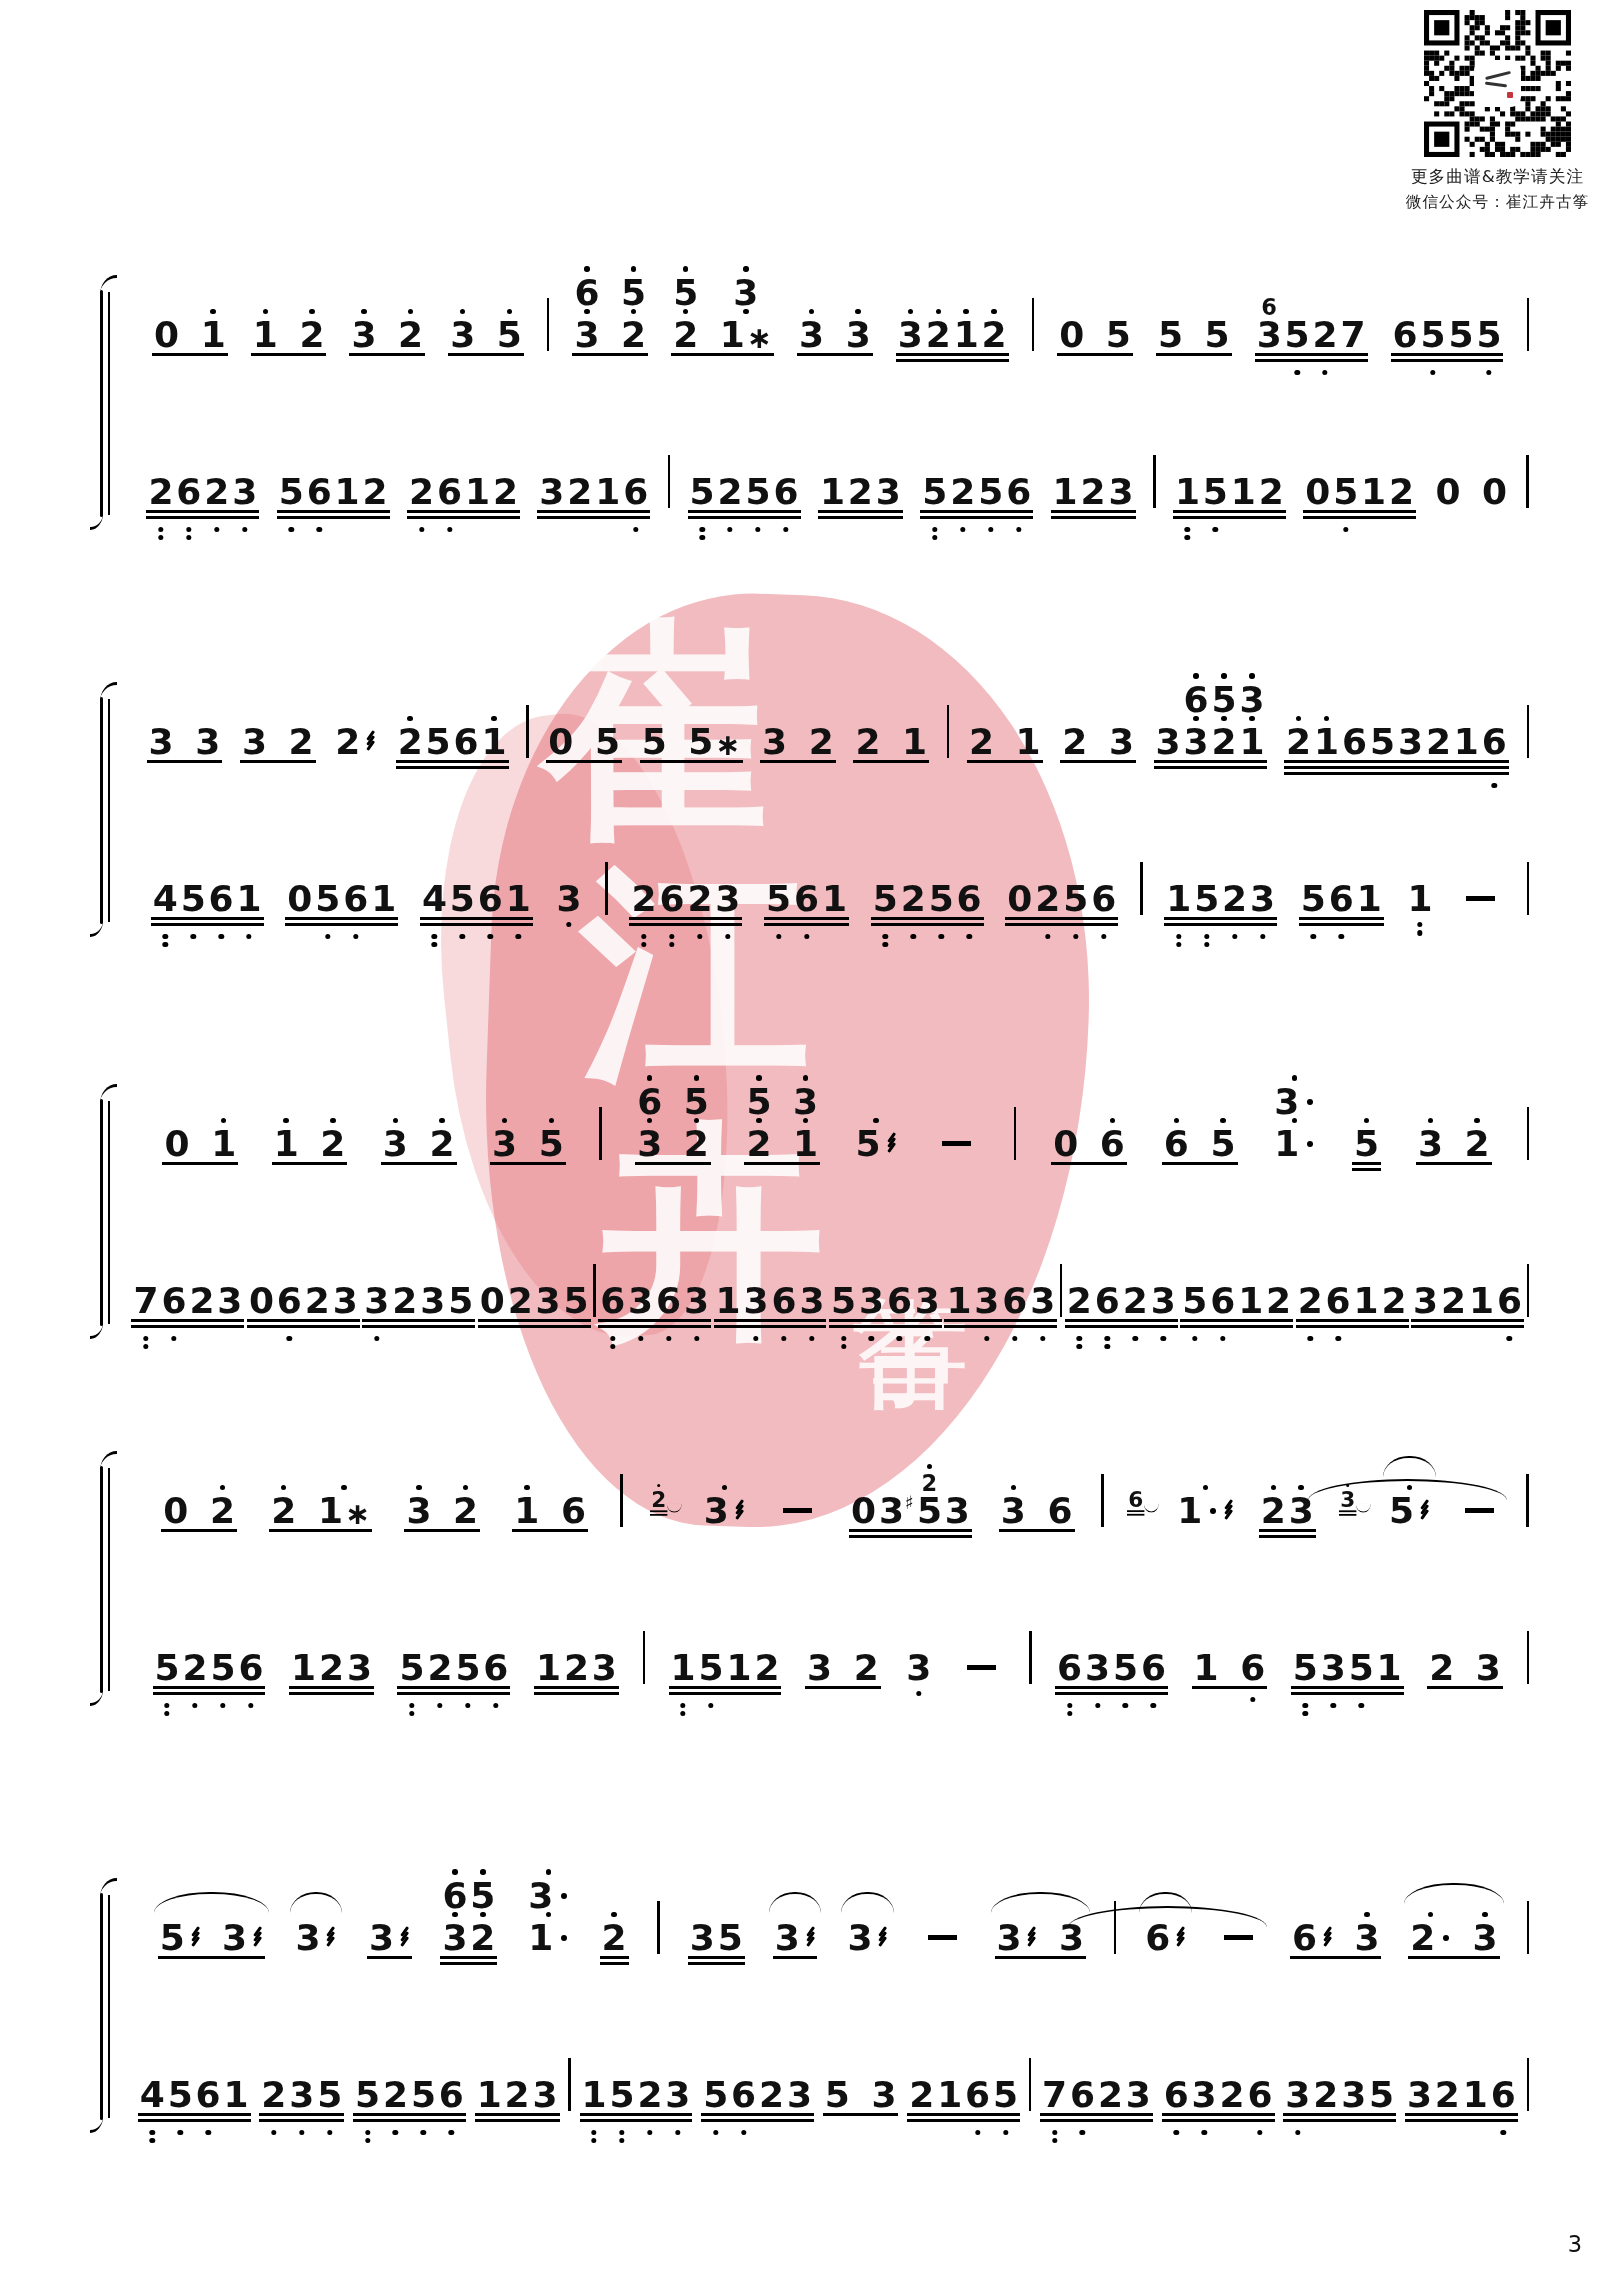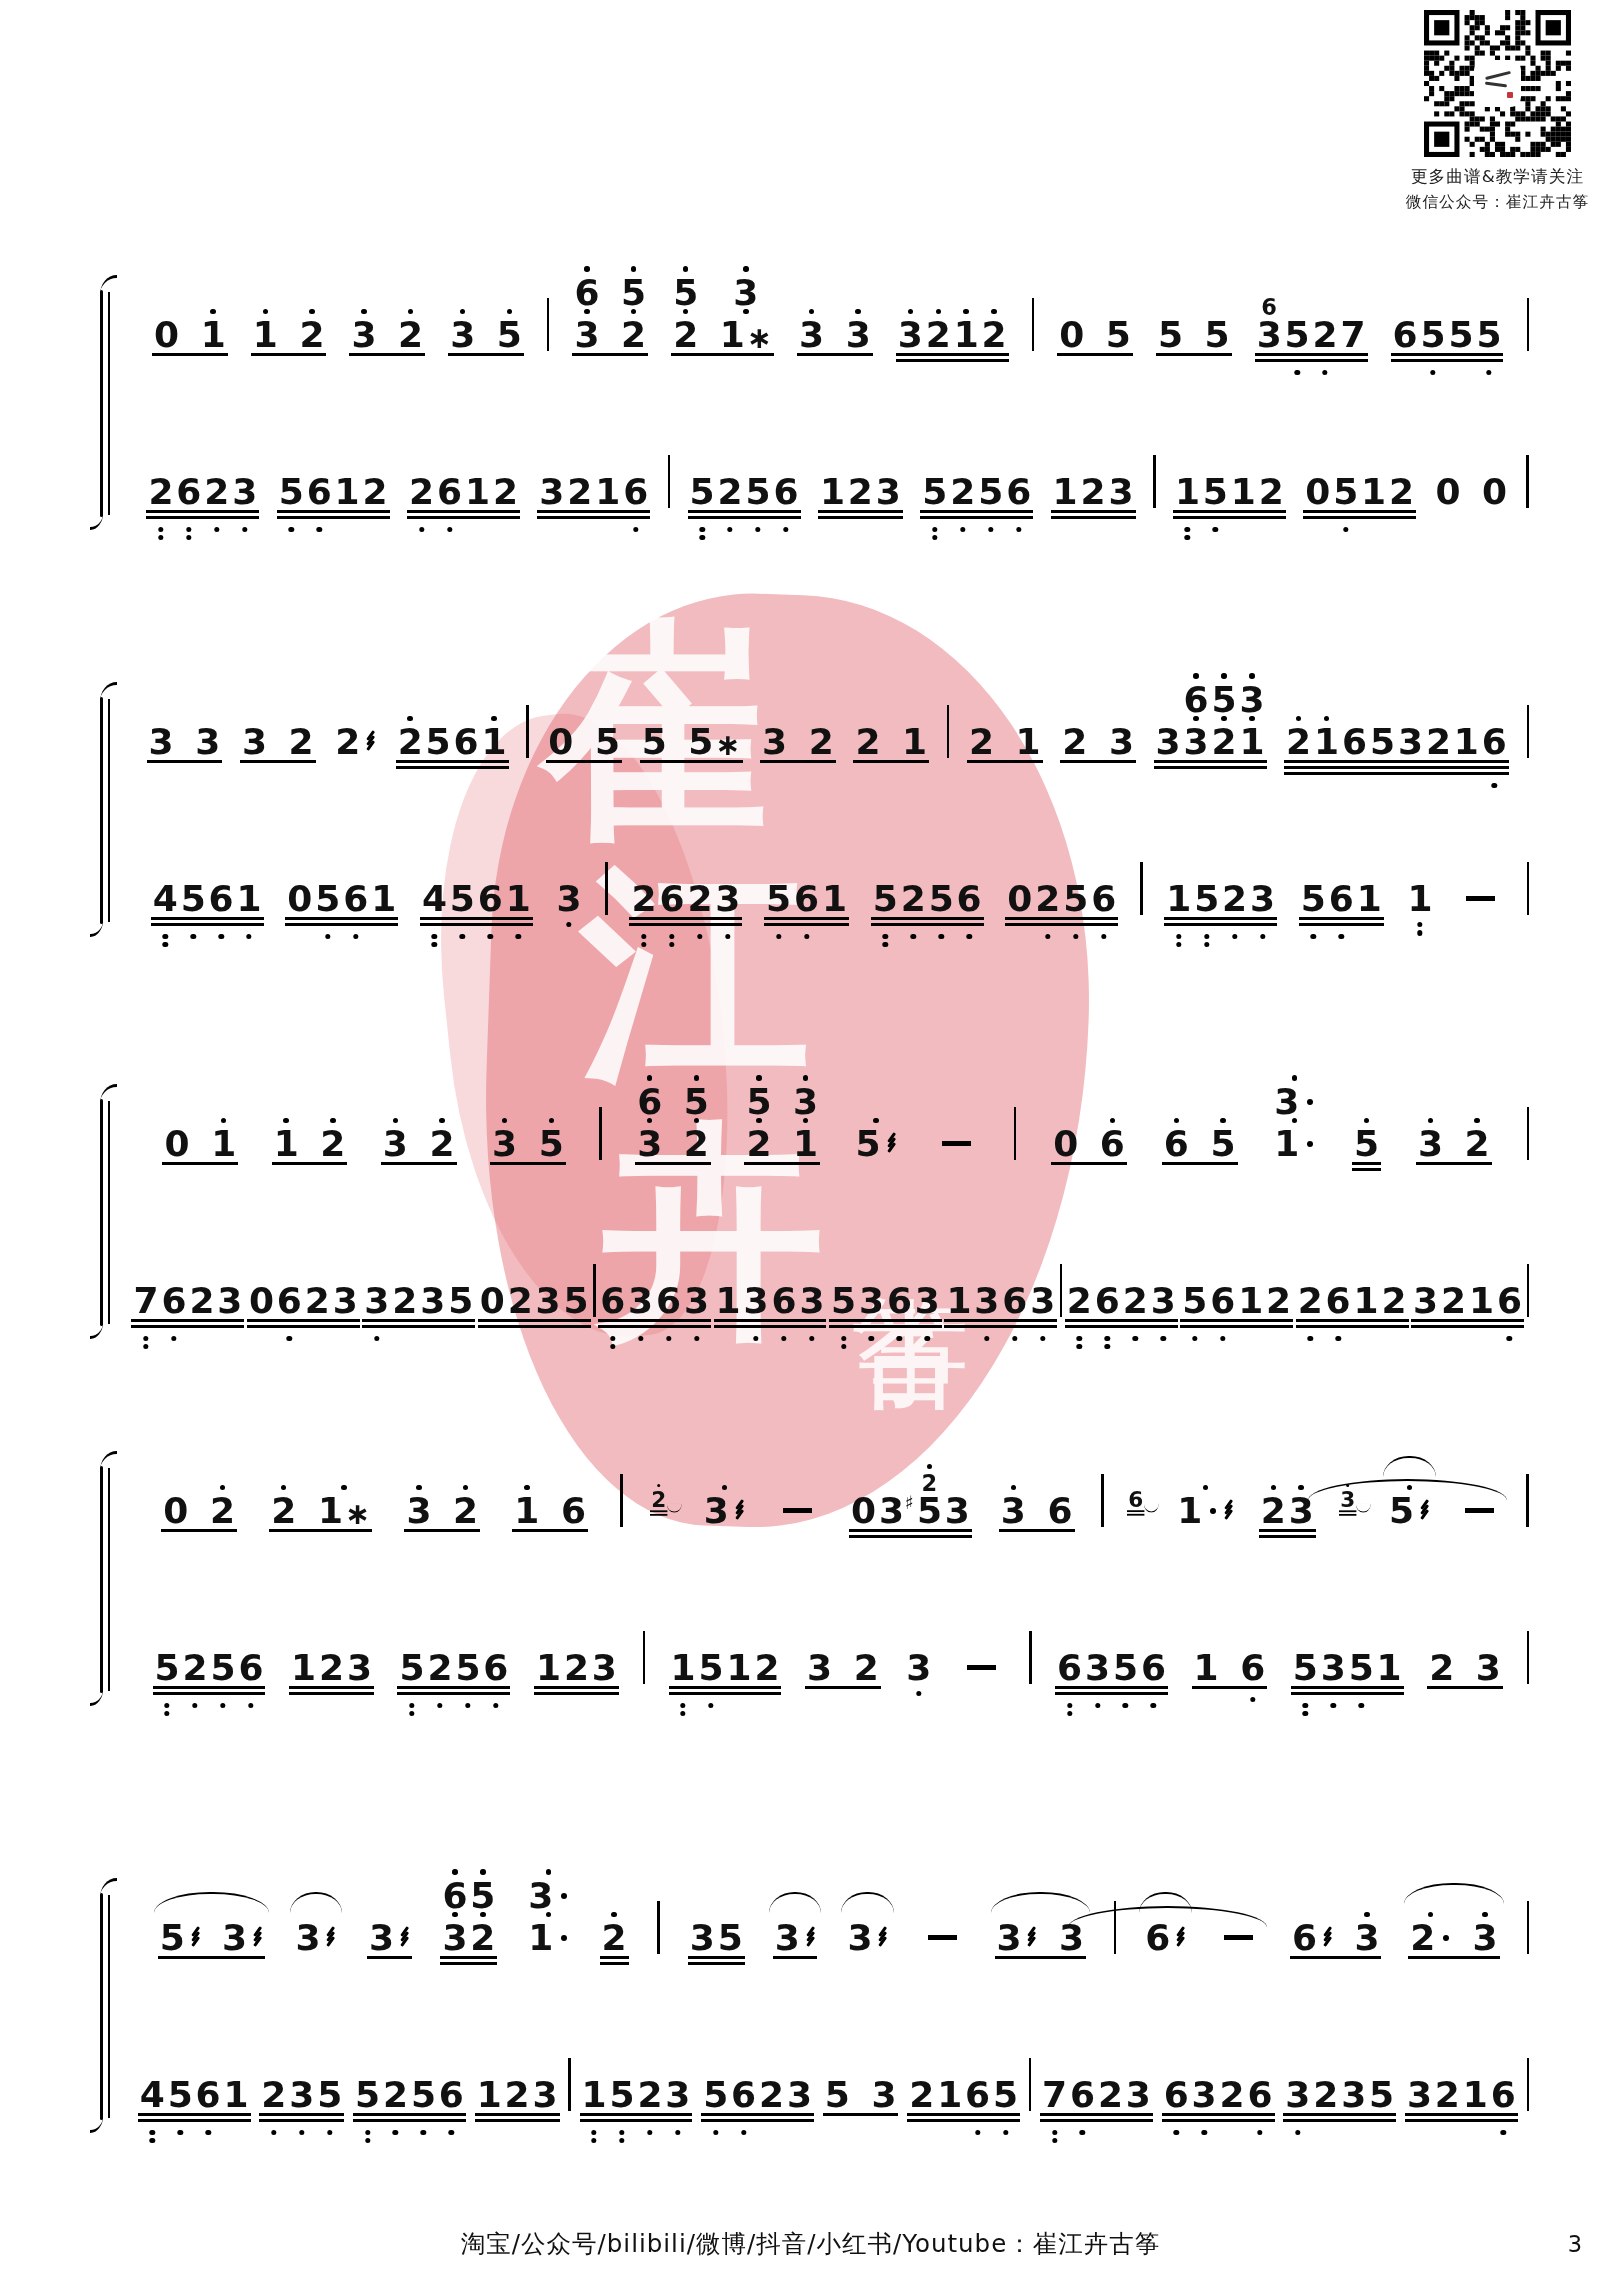--- a/index.html
+++ b/index.html
@@ -3388,16 +3388,15 @@
               </span>
               <i class="ul" style="bottom: -4.9px;"></i>
               <i class="ul" style="bottom: -10.8px;"></i>
             </div>
           </div>
           <div class="bar"></div>
         </div>
       </div>
     </div>
 
-  <div class="footer">淘宝/公众号/bilibili/微博/抖音/小红书/Youtube：崔江卉古筝</div>
   <div class="pagenum">3</div>
 </div>
 
 
 </body></html>

